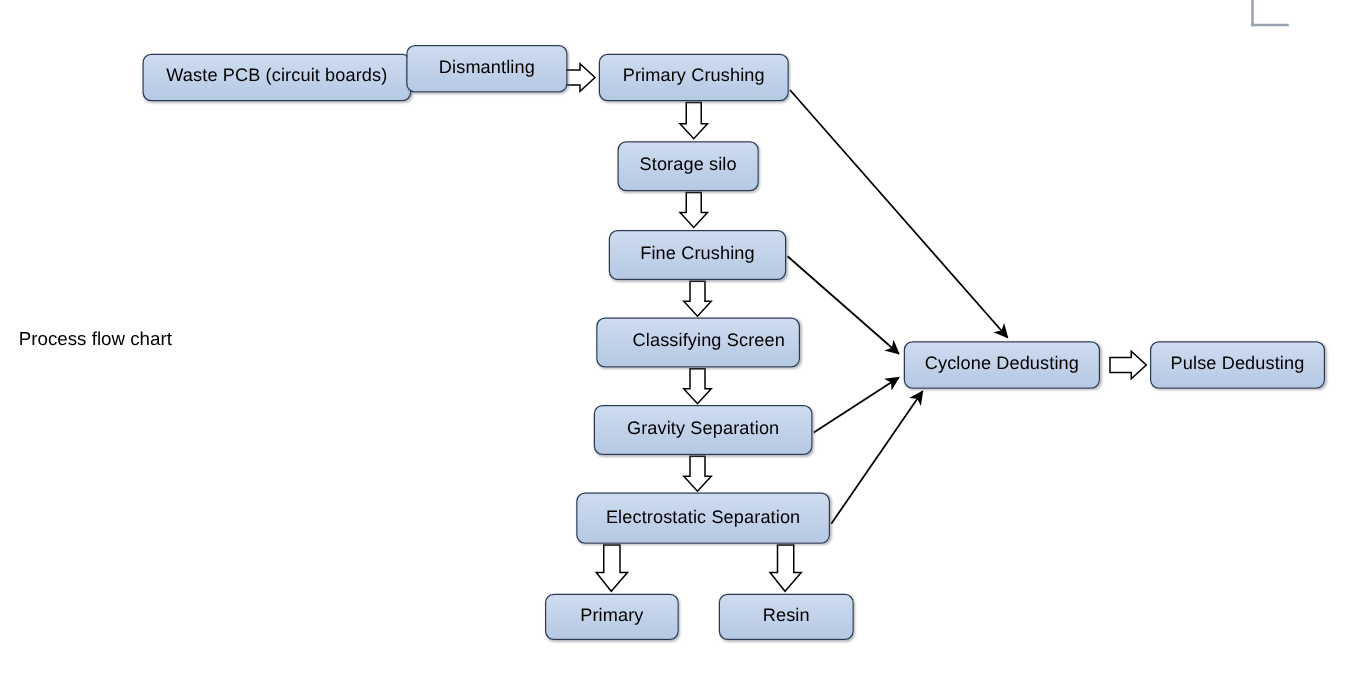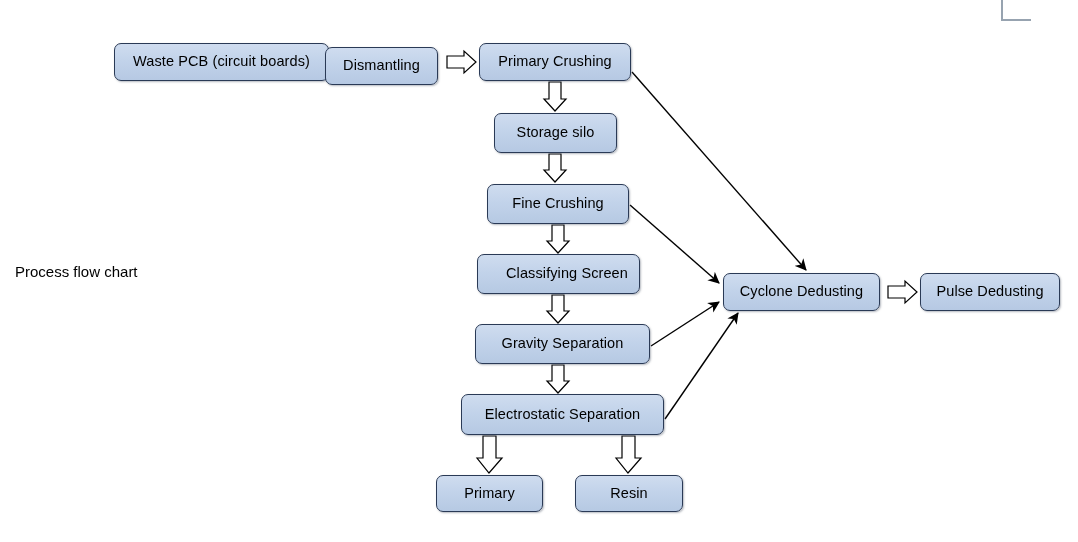--- a/index.html
+++ b/index.html
@@ -121,29 +121,29 @@
     </g>
     <g>
       <path d="M 622 436 L 635 436 L 635 458 L 641 458 L 628 473 L 616 458 L 622 458 Z" fill="#ffffff" stroke="#000000" stroke-width="1.2" stroke-linejoin="miter"></path>
     </g>
   </svg>
 
   <div class="node" style="left:70px; top:43px; width:215px; height:38px;margin-left:44px;">
     <span class="node-label">Waste PCB (circuit boards)</span>
   </div>
 
-  <div class="node" style="left:325px; top:47px; width:113px; height:38px;">
+  <div class="node" style="left:325px; top:36px; width:129px; height:38px;">
     <span class="node-label">Dismantling</span>
   </div>
 
   <div class="node" style="left:479px; top:43px; width:152px; height:38px;">
     <span class="node-label">Primary Crushing</span>
   </div>
 
-  <div class="node" style="left:494px; top:113px; width:123px; height:40px;">
+  <div class="node" style="left:494px; top:113px; width:113px; height:40px;">
     <span class="node-label">Storage silo</span>
   </div>
 
   <div class="node" style="left:487px; top:184px; width:142px; height:40px;">
     <span class="node-label">Fine Crushing</span>
   </div>
 
   <div class="node" style="left:477px; top:254px; width:163px; height:40px;padding-left:17px;">
     <span class="node-label">Classifying Screen</span>
   </div>

